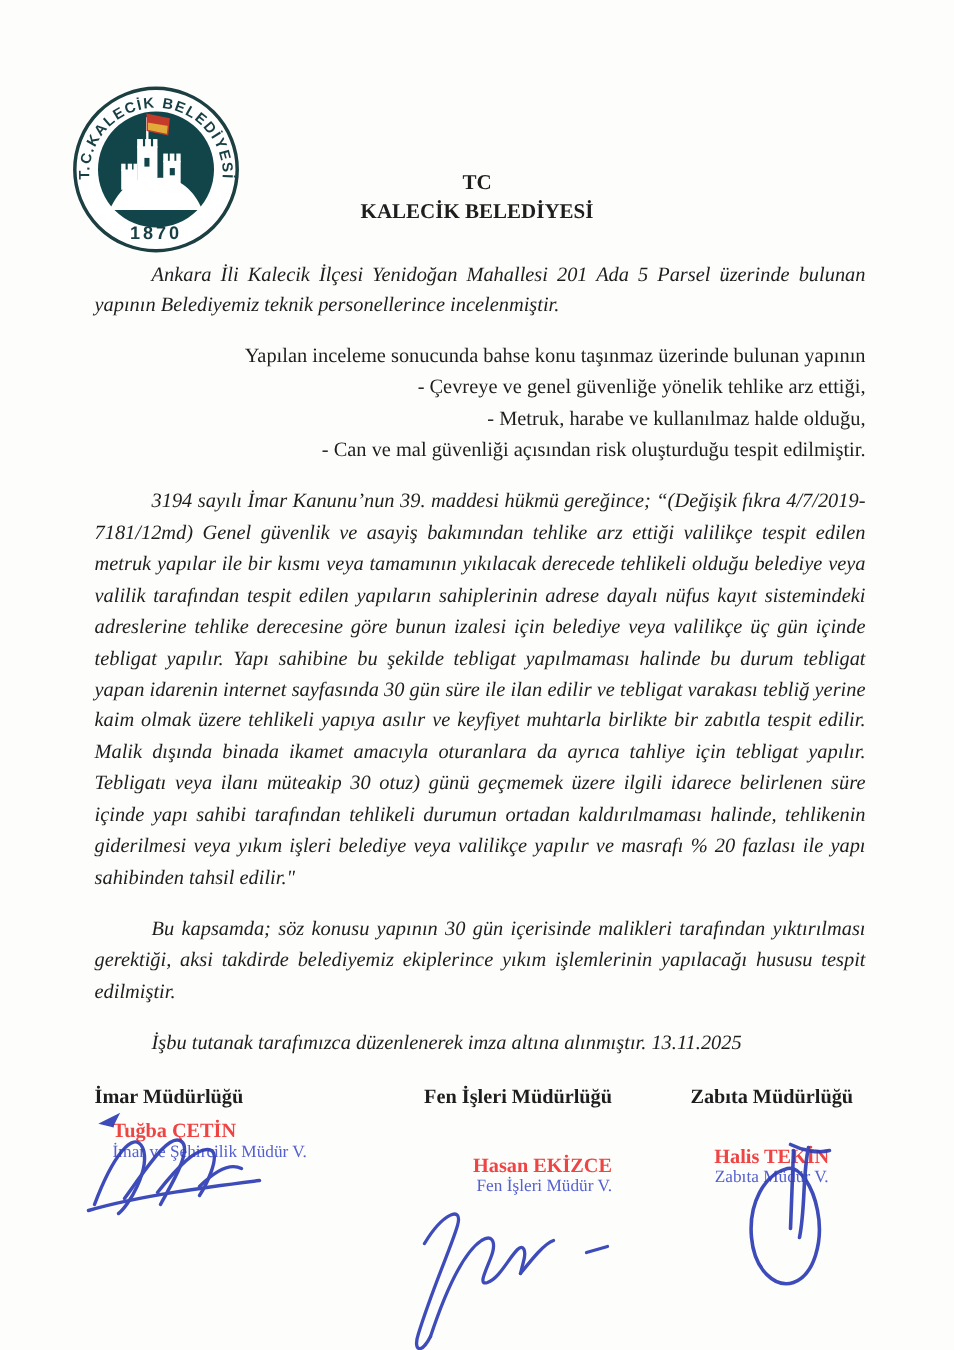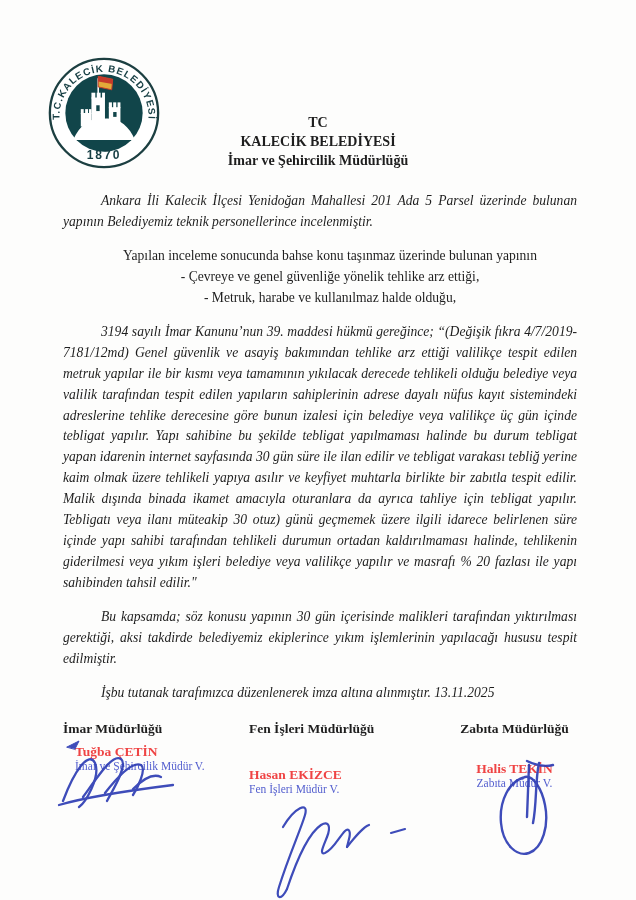--- a/index.html
+++ b/index.html
@@ -30,35 +30,35 @@
   
   .body-text{
     padding:0 59px 0 63px;
     font-size:13.6px;
     line-height:1.54;
     margin-top:21px;
   }
   .para{margin:0 0 13px 0;text-align:justify;font-style:italic;}
   .para.indent{text-indent:38px;}
   .findings{margin:0 0 13px 0;}
-  .findings .line{text-align:center;margin-left:20px;}
+  .findings .line{text-align:right;margin-left:20px;}
   
   .sig-row{
     display:flex;
     justify-content:space-between;
     padding:0 42px 0 63px;
     margin-top:17px;
     gap:27px;
   }
   .sig-col{position:relative;width:182px;font-size:13.5px;}
   .sig-col .dept{font-weight:bold;}
   .sig-block .name{color:#ef4444;font-weight:bold;font-size:13.5px;}
   .sig-block .role{color:#5560cf;font-size:11.5px;}
   .col-1 .sig-block{margin-top:7px;padding-left:12px;}
-  .col-2{text-align:left;}
+  .col-2{text-align:right;}
   .col-2 .sig-block{margin-top:30px;}
   .col-3{text-align:center;}
   .col-3 .sig-block{margin-top:24px;}
   .scrawl{position:absolute;pointer-events:none;}
   .scrawl-1{left:-14px;top:14px;}
   .scrawl-2{left:18px;top:78px;}
   .scrawl-3{left:44px;top:38px;}
 </style>
 </head>
 <body>
@@ -101,31 +101,31 @@
       <text font-family="Liberation Sans, sans-serif" font-size="10.2" font-weight="bold" fill="#173f44" letter-spacing="1.1">
         <textPath href="#arcTop" startOffset="50%" text-anchor="middle">T.C.KALECİK BELEDİYESİ</textPath>
       </text>
       <text x="60" y="108" text-anchor="middle" font-family="Liberation Sans, sans-serif" font-size="12.5" font-weight="bold" fill="#173f44" letter-spacing="2">1870</text>
     </svg>
   </div>
 
   <div class="letterhead">
     <div>TC</div>
     <div>KALECİK BELEDİYESİ</div>
-    <div>İmar ve Şehircilik Müdürlüğü</div>
   </div>
 
 
   <div class="body-text">
     <p class="para indent">Ankara İli Kalecik İlçesi Yenidoğan Mahallesi 201 Ada 5 Parsel üzerinde bulunan yapının Belediyemiz teknik personellerince incelenmiştir.</p>
 
     <div class="findings">
       <div class="line">Yapılan inceleme sonucunda bahse konu taşınmaz üzerinde bulunan yapının</div>
       <div class="line">- Çevreye ve genel güvenliğe yönelik tehlike arz ettiği,</div>
       <div class="line">- Metruk, harabe ve kullanılmaz halde olduğu,</div>
+      <div class="line">- Can ve mal güvenliği açısından risk oluşturduğu tespit edilmiştir.</div>
     </div>
 
     <p class="para indent">3194 sayılı İmar Kanunu’nun 39. maddesi hükmü gereğince; “(Değişik fıkra 4/7/2019-7181/12md) Genel güvenlik ve asayiş bakımından tehlike arz ettiği valilikçe tespit edilen metruk yapılar ile bir kısmı veya tamamının yıkılacak derecede tehlikeli olduğu belediye veya valilik tarafından tespit edilen yapıların sahiplerinin adrese dayalı nüfus kayıt sistemindeki adreslerine tehlike derecesine göre bunun izalesi için belediye veya valilikçe üç gün içinde tebligat yapılır. Yapı sahibine bu şekilde tebligat yapılmaması halinde bu durum tebligat yapan idarenin internet sayfasında 30 gün süre ile ilan edilir ve tebligat varakası tebliğ yerine kaim olmak üzere tehlikeli yapıya asılır ve keyfiyet muhtarla birlikte bir zabıtla tespit edilir. Malik dışında binada ikamet amacıyla oturanlara da ayrıca tahliye için tebligat yapılır. Tebligatı veya ilanı müteakip 30 otuz) günü geçmemek üzere ilgili idarece belirlenen süre içinde yapı sahibi tarafından tehlikeli durumun ortadan kaldırılmaması halinde, tehlikenin giderilmesi veya yıkım işleri belediye veya valilikçe yapılır ve masrafı % 20 fazlası ile yapı sahibinden tahsil edilir."</p>
     <p class="para indent">Bu kapsamda; söz konusu yapının 30 gün içerisinde malikleri tarafından yıktırılması gerektiği, aksi takdirde belediyemiz ekiplerince yıkım işlemlerinin yapılacağı hususu tespit edilmiştir.</p>
     <p class="para indent">İşbu tutanak tarafımızca düzenlenerek imza altına alınmıştır. 13.11.2025</p>
   </div>
 
   <div class="sig-row">
 
     <div class="sig-col col-1">

